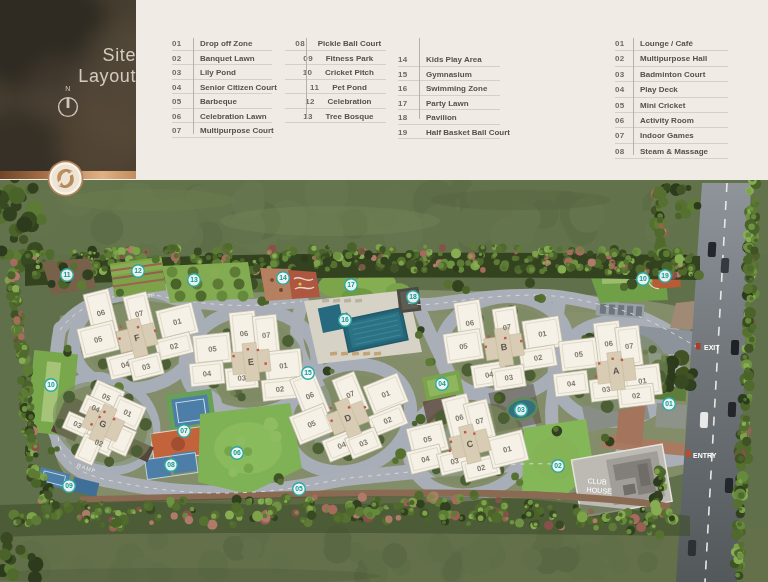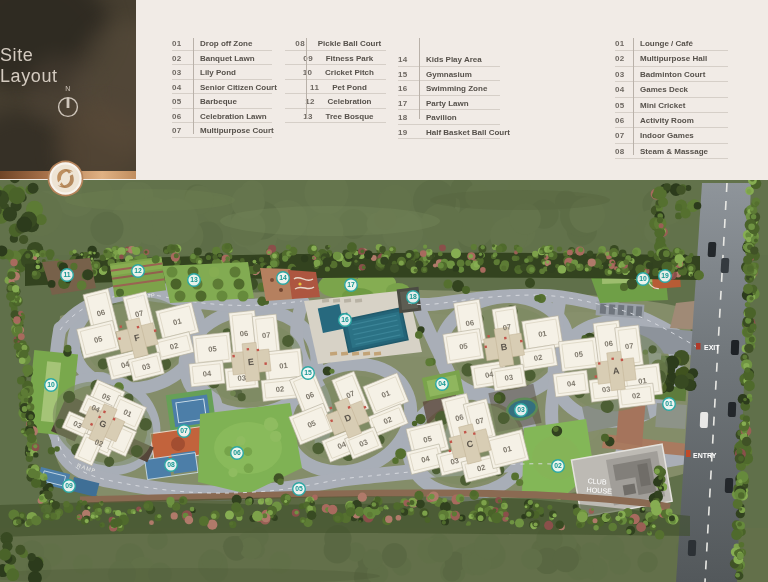--- a/index.html
+++ b/index.html
@@ -8,21 +8,21 @@
 .map{position:absolute;left:0;top:180px;display:block;}
 
 .header{position:absolute;left:0;top:0;width:768px;height:180px;background:#f1ebe6;}
 .darkbox{position:absolute;left:0;top:0;width:136px;height:171px;background:#463e30;overflow:hidden;}
 .dtex{position:absolute;border-radius:50%;filter:blur(10px);}
 .t1{left:-40px;top:-30px;width:150px;height:120px;background:#2c2820;opacity:.85;}
 .t2{left:75px;top:20px;width:100px;height:130px;background:#5a4e3d;opacity:.55;}
 .t3{left:-30px;top:110px;width:100px;height:90px;background:#312c23;opacity:.75;}
 .t4{left:25px;top:55px;width:70px;height:70px;background:#52463a;opacity:.45;}
 .t5{left:55px;top:105px;width:90px;height:80px;background:#5c4a38;opacity:.5;}
-.sl-title{position:absolute;left:0;top:45px;width:136px;text-align:left;color:#d4cbc0;
+.sl-title{position:absolute;left:0;top:45px;width:136px;text-align:right;color:#d4cbc0;
  font-size:18px;line-height:20.5px;letter-spacing:.6px;}
 .cN{position:absolute;left:0;top:85px;width:136px;text-align:center;color:#cfc6bb;
  font-size:7px;letter-spacing:.5px;}
 .compass{position:absolute;left:55px;top:94px;}
 .bronzebar{position:absolute;left:0;top:171px;width:136px;height:8px;
  background:linear-gradient(90deg,#6f4526,#a9724a 35%,#e0b183 75%,#c08d5e);}
 .logo{position:absolute;left:47px;top:160px;width:37px;height:37px;z-index:6;}
 .lcol{position:absolute;font-weight:bold;}
 .lrow{height:14.5px;line-height:15.5px;border-bottom:1px solid #d6cfc8;
  font-size:8px;color:#56514b;white-space:nowrap;}
@@ -96,21 +96,21 @@
         <div class="lrow "><span class="lnum">18</span><span class="ltxt">Pavilion</span></div>
         <div class="lrow "><span class="lnum">19</span><span class="ltxt">Half Basket Ball Court</span></div>
       </div>
       <div class="vsep" style="left:419px;top:38px;height:81px;"></div>
 
 
 <div class="lcol" style="left:615px;top:36px;width:113px;">
         <div class="lrow chrow"><span class="lnum">01</span><span class="ltxt">Lounge / Café</span></div>
         <div class="lrow chrow"><span class="lnum">02</span><span class="ltxt">Multipurpose Hall</span></div>
         <div class="lrow chrow"><span class="lnum">03</span><span class="ltxt">Badminton Court</span></div>
-        <div class="lrow chrow"><span class="lnum">04</span><span class="ltxt">Games Deck</span></div>
+        <div class="lrow chrow"><span class="lnum">04</span><span class="ltxt">Play Deck</span></div>
         <div class="lrow chrow"><span class="lnum">05</span><span class="ltxt">Mini Cricket</span></div>
         <div class="lrow chrow"><span class="lnum">06</span><span class="ltxt">Activity Room</span></div>
         <div class="lrow chrow"><span class="lnum">07</span><span class="ltxt">Indoor Games</span></div>
         <div class="lrow chrow"><span class="lnum">08</span><span class="ltxt">Steam &amp; Massage</span></div>
       </div>
       <div class="vsep" style="left:633px;top:38px;height:117px;"></div>
 </div>
 
 <svg class="map" width="768" height="402" viewBox="0 180 768 402" font-family="Liberation Sans, sans-serif">
 

